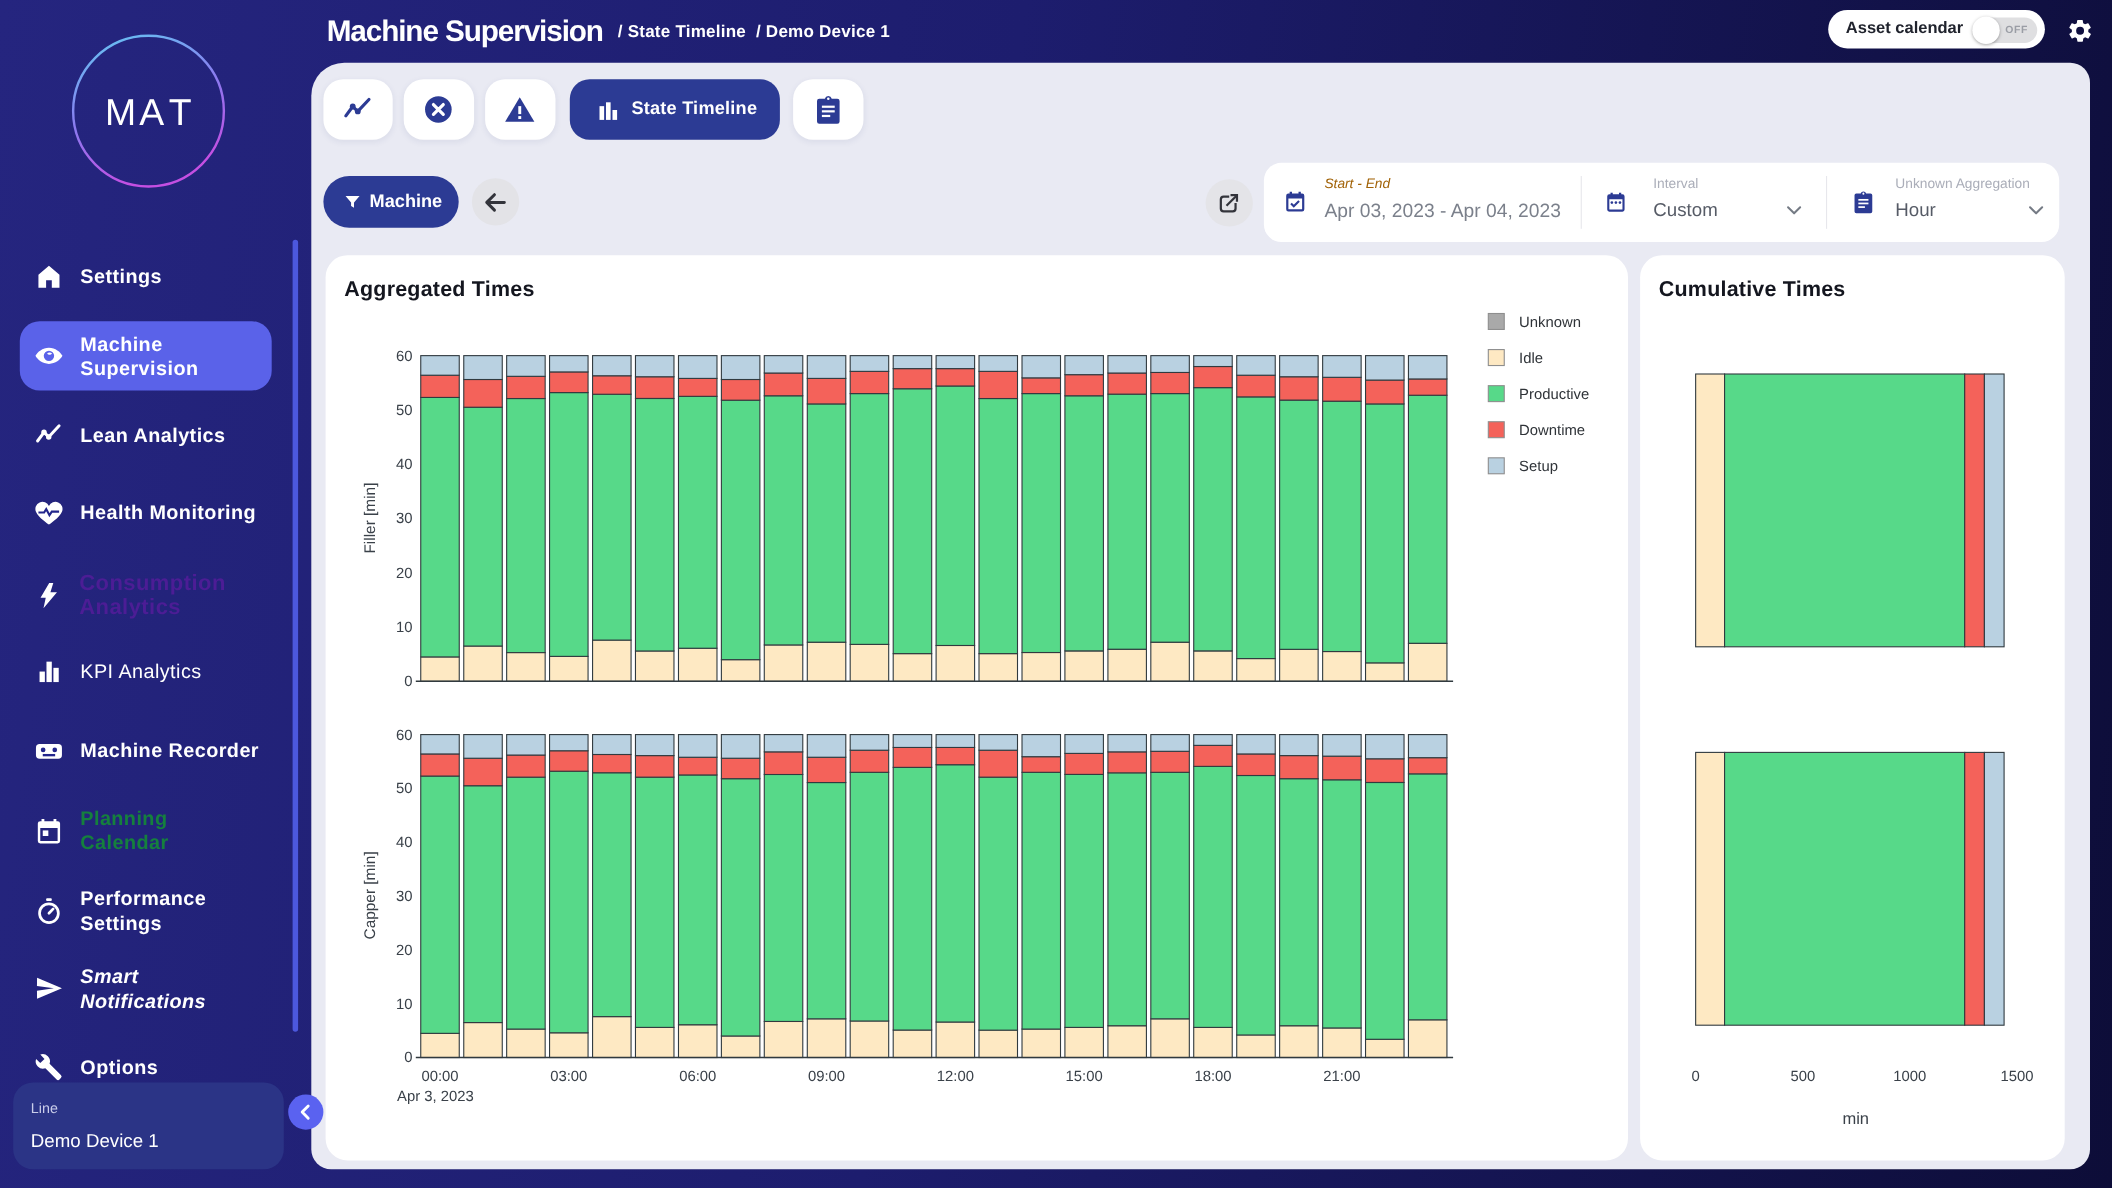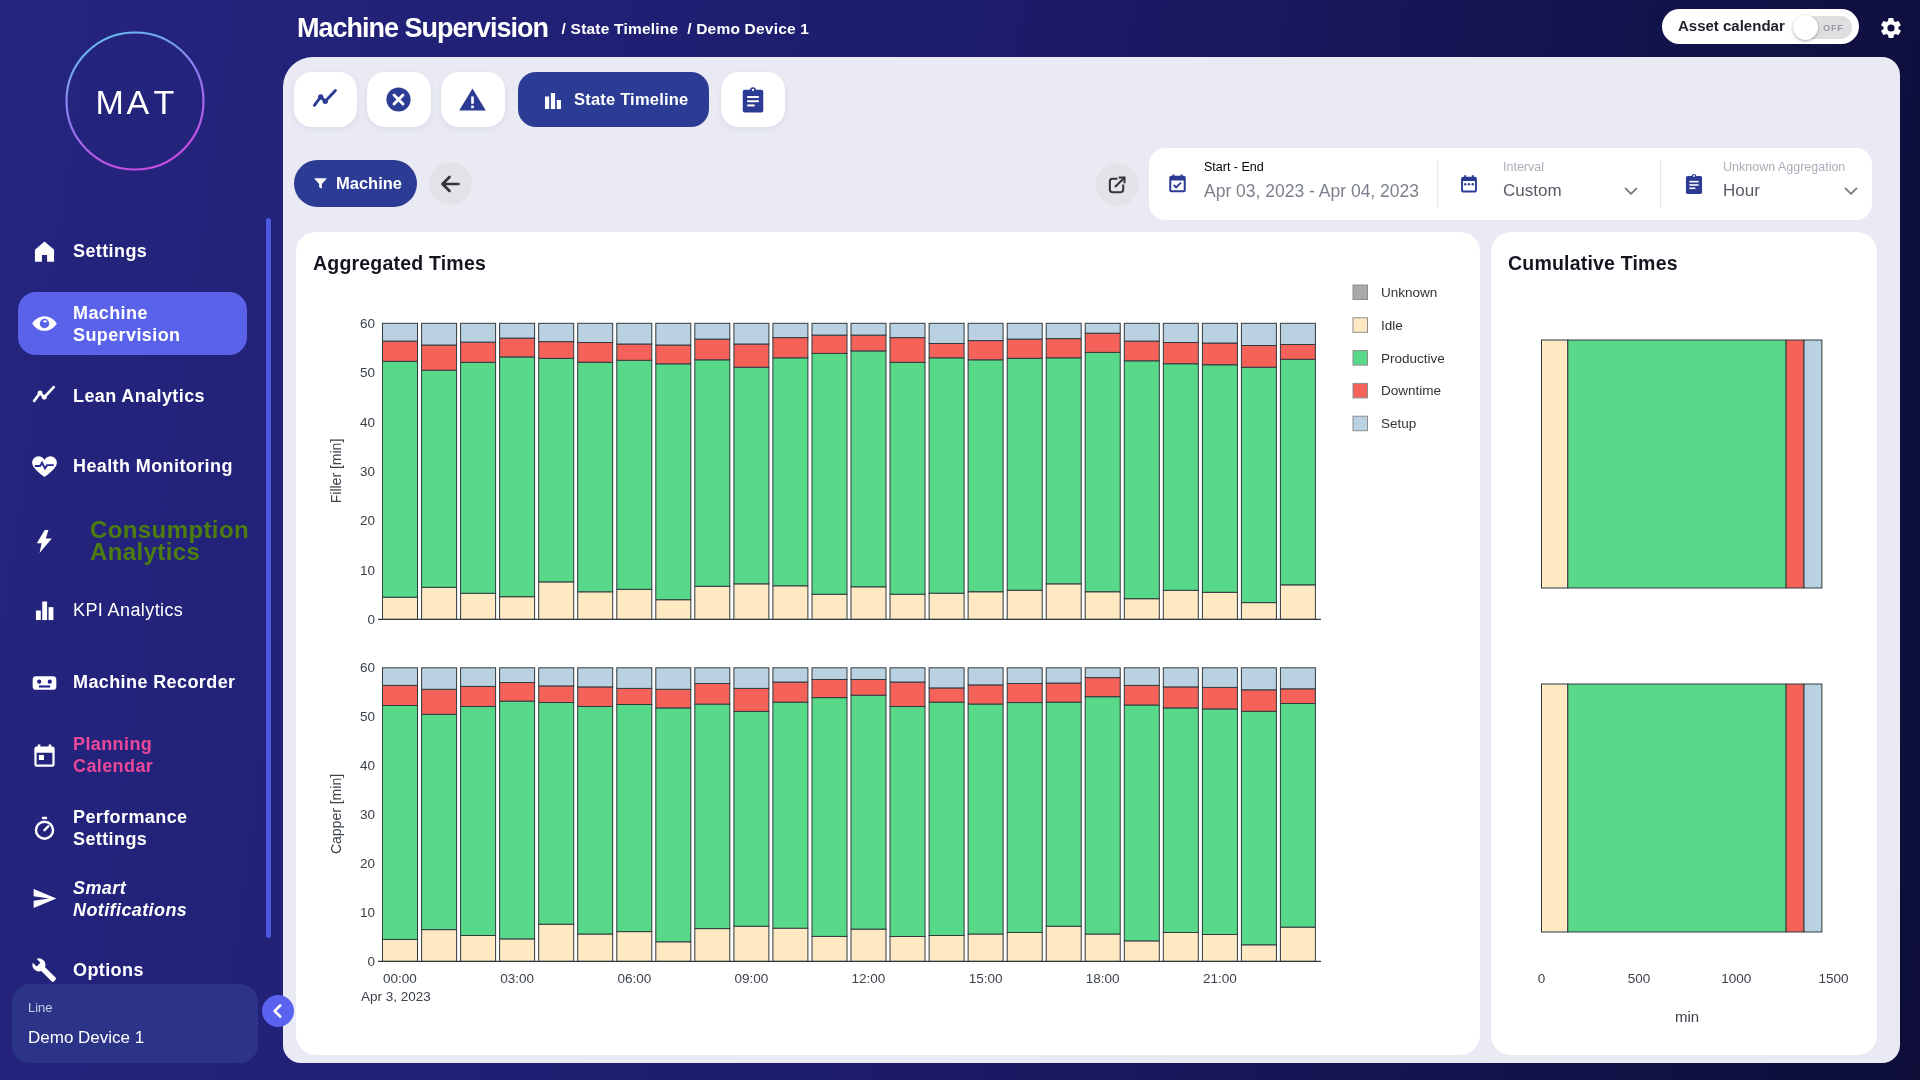--- a/index.html
+++ b/index.html
@@ -56,39 +56,39 @@
     </svg></div>
 <div style="position:absolute;left:73px;top:395.5px;transform:translateY(-50%);font-size:18px;font-weight:700;color:#fff;line-height:22px;letter-spacing:.4px;">Lean Analytics</div>
 <div style="position:absolute;left:31px;top:452.5px;width:27px;height:27px;"><svg width="27" height="27" viewBox="0 0 24 24" style="">
       <path d="M12 21.2S3.4 15.5 1.5 10.8A5.7 5.7 0 0 1 12 6.3 5.7 5.7 0 0 1 22.5 10.8C20.6 15.5 12 21.2 12 21.2Z" fill="#ffffff"></path>
       <path d="M3.5 11.5h4.6l1.7-2.8 2.6 5 1.9-2.9h5.9" fill="none" stroke="#23268c" stroke-width="1.7"></path>
     </svg></div>
 <div style="position:absolute;left:73px;top:466.0px;transform:translateY(-50%);font-size:18px;font-weight:700;color:#fff;line-height:22px;letter-spacing:.4px;text-align:center;">Health Monitoring</div>
 <div style="position:absolute;left:31px;top:527.5px;width:27px;height:27px;"><svg width="27" height="27" viewBox="0 0 24 24" style="">
       <path d="M12.2 1.8 5.2 13.6h4.2L7.6 22.2 18.5 9.3h-5.3l2.3-7.5Z" fill="#ffffff"></path>
     </svg></div>
-<div style="position:absolute;left:90px;top:541.0px;transform:translateY(-50%);font-size:24px;font-weight:700;color:#4d7c0f;line-height:22px;letter-spacing:.4px;">Consumption<br>Analytics</div>
+<div style="position:absolute;left:72px;top:541.0px;transform:translateY(-50%);font-size:20px;font-weight:700;color:#4c1d95;line-height:22px;letter-spacing:.4px;">Consumption<br>Analytics</div>
 <div style="position:absolute;left:31px;top:596.5px;width:27px;height:27px;"><svg width="27" height="27" viewBox="0 0 24 24" style="">
       <rect x="4.4" y="12" width="4.3" height="8.5" fill="#ffffff"></rect>
       <rect x="10" y="4" width="4.3" height="16.5" fill="#ffffff"></rect>
       <rect x="15.6" y="9" width="4.3" height="11.5" fill="#ffffff"></rect>
     </svg></div>
 <div style="position:absolute;left:73px;top:610.0px;transform:translateY(-50%);font-size:18px;font-weight:400;color:#fff;line-height:22px;letter-spacing:.4px;">KPI Analytics</div>
 <div style="position:absolute;left:31px;top:668.5px;width:27px;height:27px;"><svg width="27" height="27" viewBox="0 0 24 24" style="">
       <rect x="1.5" y="6.5" width="21" height="12" rx="3" fill="#ffffff"></rect>
       <circle cx="7.3" cy="11.3" r="1.9" fill="#23268c"></circle>
       <circle cx="16.7" cy="11.3" r="1.9" fill="#23268c"></circle>
       <rect x="7" y="14.6" width="10" height="1.9" fill="#23268c"></rect>
     </svg></div>
 <div style="position:absolute;left:73px;top:682.0px;transform:translateY(-50%);font-size:18px;font-weight:700;color:#fff;line-height:22px;letter-spacing:.4px;">Machine Recorder</div>
 <div style="position:absolute;left:31px;top:741.5px;width:27px;height:27px;"><svg width="27" height="27" viewBox="0 0 24 24" style="">
       <path d="M19 4h-1V2.3h-2.3V4H8.3V2.3H6V4H5a2 2 0 0 0-2 2v14a2 2 0 0 0 2 2h14a2 2 0 0 0 2-2V6a2 2 0 0 0-2-2Zm0 16H5V9.5h14Z" fill="#ffffff"></path>
       <rect x="7" y="11.5" width="4.5" height="4.5" fill="#ffffff"></rect>
     </svg></div>
-<div style="position:absolute;left:73px;top:755.0px;transform:translateY(-50%);font-size:18px;font-weight:700;color:#ec4899;line-height:22px;letter-spacing:.4px;">Planning<br>Calendar</div>
+<div style="position:absolute;left:73px;top:755.0px;transform:translateY(-50%);font-size:18px;font-weight:700;color:#15803d;line-height:22px;letter-spacing:.4px;">Planning<br>Calendar</div>
 <div style="position:absolute;left:31px;top:814.5px;width:27px;height:27px;"><svg width="27" height="27" viewBox="0 0 24 24" style="">
       <rect x="9.7" y="1.5" width="4.6" height="2.2" rx="0.8" fill="#ffffff"></rect>
       <circle cx="12" cy="13.5" r="7.6" fill="none" stroke="#ffffff" stroke-width="2.2"></circle>
       <path d="M12 13.5 15.4 10" stroke="#ffffff" stroke-width="2.2" stroke-linecap="round"></path>
     </svg></div>
 <div style="position:absolute;left:73px;top:828.0px;transform:translateY(-50%);font-size:18px;font-weight:700;color:#fff;line-height:22px;letter-spacing:.4px;">Performance<br>Settings</div>
 <div style="position:absolute;left:31px;top:885.0px;width:27px;height:27px;"><svg width="27" height="27" viewBox="0 0 24 24" style="">
       <path d="M2.4 20.5 22.5 12 2.4 3.5l-.1 6.6L16 12 2.3 13.9Z" fill="#ffffff"></path>
     </svg></div>
 <div style="position:absolute;left:73px;top:898.5px;transform:translateY(-50%);font-size:18px;font-weight:700;color:#fff;line-height:22px;letter-spacing:.4px;font-style:italic;">Smart<br>Notifications</div>
@@ -162,21 +162,21 @@
     </svg>
   </div>
 
 <div class="abs" style="left:1149px;top:148px;width:723px;height:72px;background:#fff;border-radius:16px;"></div>
 <div class="abs" style="left:1436.5px;top:160px;width:1px;height:48px;background:#e7e7ec;"></div>
 <div class="abs" style="left:1660px;top:160px;width:1px;height:48px;background:#e7e7ec;"></div>
 <div class="abs" style="left:1166px;top:172px;"><svg width="23" height="23" viewBox="0 0 24 24" style="">
       <path d="M18.5 4h-1.2V2.5h-2.2V4H8.9V2.5H6.7V4H5.5A2.1 2.1 0 0 0 3.4 6.1v13A2.1 2.1 0 0 0 5.5 21.2h13a2.1 2.1 0 0 0 2.1-2.1v-13A2.1 2.1 0 0 0 18.5 4Zm0 15.1h-13V8.8h13Z" fill="#2c3b94"></path>
       <path d="M8 13.5l2.6 2.6 5-5" fill="none" stroke="#2c3b94" stroke-width="2"></path>
     </svg></div>
-<div class="abs" style="left:1204px;top:160px;font-size:12.5px;color:#000000;">Start - End</div>
+<div class="abs" style="left:1204px;top:160px;font-size:12.5px;color:#a16207;font-style:italic;">Start - End</div>
 <div class="abs" style="left:1204px;top:181px;font-size:17.5px;color:#7b808b;">Apr 03, 2023 - Apr 04, 2023</div>
 <div class="abs" style="left:1458px;top:173px;"><svg width="22" height="22" viewBox="0 0 24 24" style="">
       <path d="M18.5 4h-1.2V2.5h-2.2V4H8.9V2.5H6.7V4H5.5A2.1 2.1 0 0 0 3.4 6.1v13A2.1 2.1 0 0 0 5.5 21.2h13a2.1 2.1 0 0 0 2.1-2.1v-13A2.1 2.1 0 0 0 18.5 4Zm0 15.1h-13V8.8h13Z" fill="#2c3b94"></path>
       <circle cx="8" cy="12.2" r="1.3" fill="#2c3b94"></circle>
       <circle cx="12" cy="12.2" r="1.3" fill="#2c3b94"></circle>
       <circle cx="16" cy="12.2" r="1.3" fill="#2c3b94"></circle>
     </svg></div>
 <div class="abs" style="left:1503px;top:160px;font-size:12.5px;color:#abaeb9;">Interval</div>
 <div class="abs" style="left:1503px;top:181px;font-size:17px;color:#565b66;">Custom</div>
 <div class="abs" style="left:1620px;top:180px;"><svg width="22" height="22" viewBox="0 0 24 24" style="">

